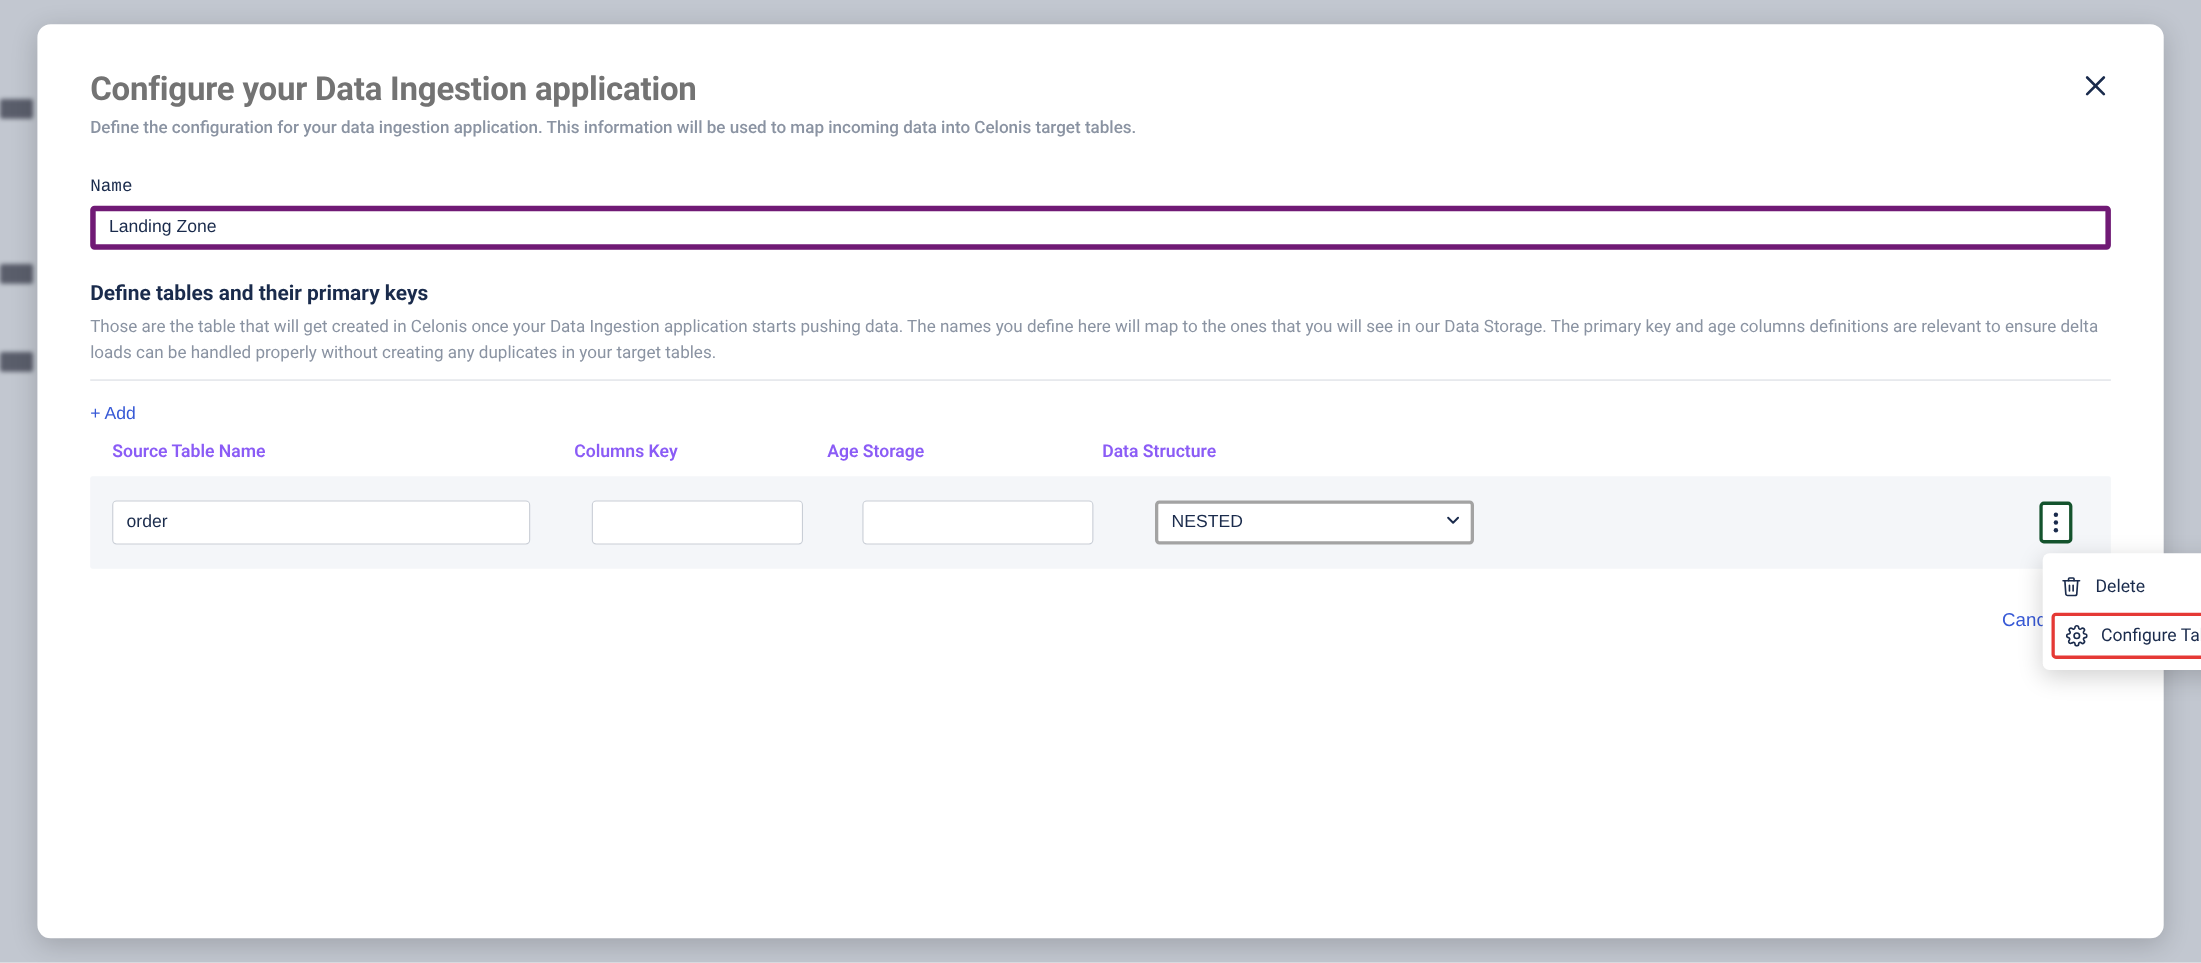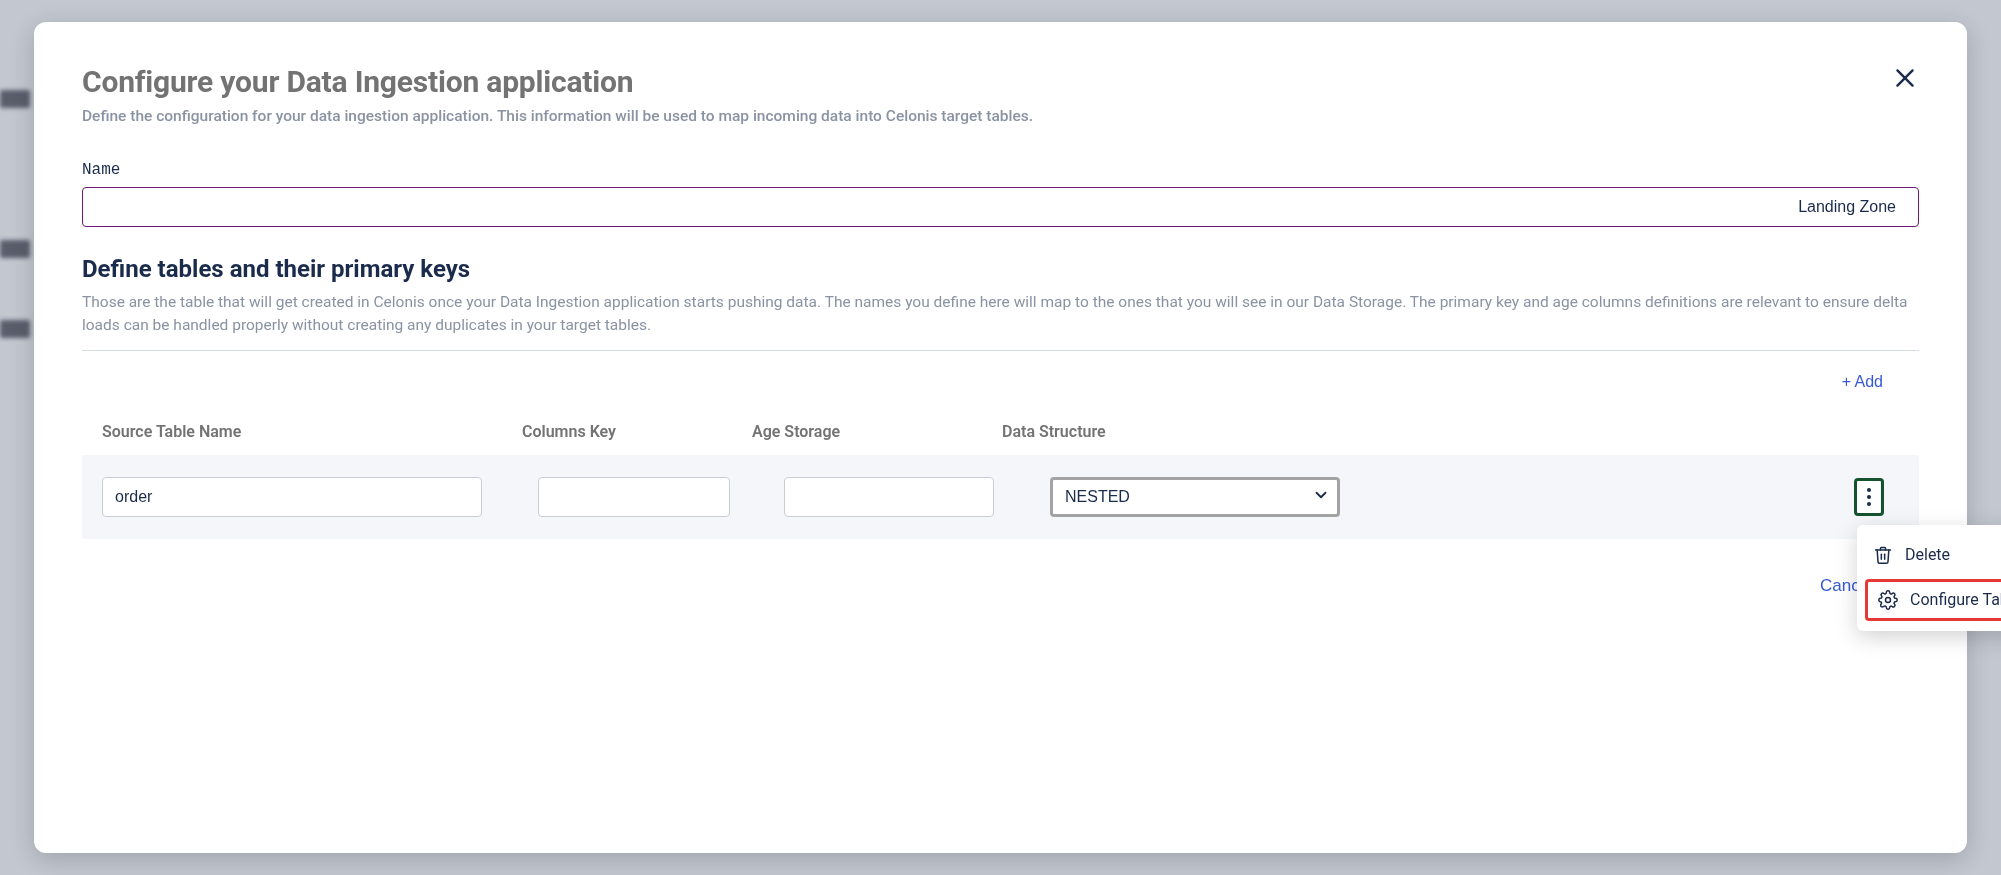--- a/index.html
+++ b/index.html
@@ -70,52 +70,51 @@
   .field-label {
     font-size: 16px;
     color: #1a2b4c;
     font-weight: 400;
     margin-bottom: 8px;
     font-family: Liberation Mono, monospace;
   }
   .text-input {
     width: 100%;
     height: 40px;
-    border: 1px solid #701a75;
-    border-radius: 4px;
-    font-size: 16px;
-    color: #1a2b4c;
-    padding: 0 22px;
-    background: #fff;
-    text-align: right;
+    border: 5px solid #701a75;
+    border-radius: 4px;
+    font-size: 16px;
+    color: #1a2b4c;
+    padding: 0 12px;
+    background: #fff;
   }
 
   .section-title {
-    font-size: 24px;
+    font-size: 19px;
     font-weight: 700;
     color: #1a2b4c;
     margin-top: 28px;
     margin-bottom: 8px;
   }
   .section-desc {
     font-size: 15.5px;
     color: #8a93a2;
     line-height: 1.5;
     font-weight: 400;
     margin-bottom: 12px;
   }
   .divider {
     height: 1px;
     background: #d7dbe2;
     margin-bottom: 22px;
   }
 
   .add-row {
     display: flex;
-    justify-content: flex-end;
+    justify-content: flex-start;
     margin-bottom: 14px;
     padding-right: 36px;
   }
   .add-link {
     color: #3759d6;
     font-size: 16px;
     font-weight: 500;
     cursor: pointer;
     background: none;
     border: none;
@@ -129,22 +128,21 @@
     padding: 0 20px 14px 20px;
   }
   .col-source { flex: 0 0 420px; }
   .col-pk     { flex: 0 0 230px; }
   .col-age    { flex: 0 0 250px; }
   .col-ds     { flex: 1 1 290px; }
   .col-act    { flex: 0 0 60px; display:flex; align-items:center; justify-content:center; }
   .th {
     font-size: 16px;
     font-weight: 600;
-    color: #737373;
-    margin-top: 17px;
+    color: #8b5cf6;
   }
   .table-row {
     display: flex;
     align-items: center;
     background: #f4f6f9;
     padding: 22px 20px;
     border-radius: 2px;
     gap: 16px;
   }
   .cell-input {

